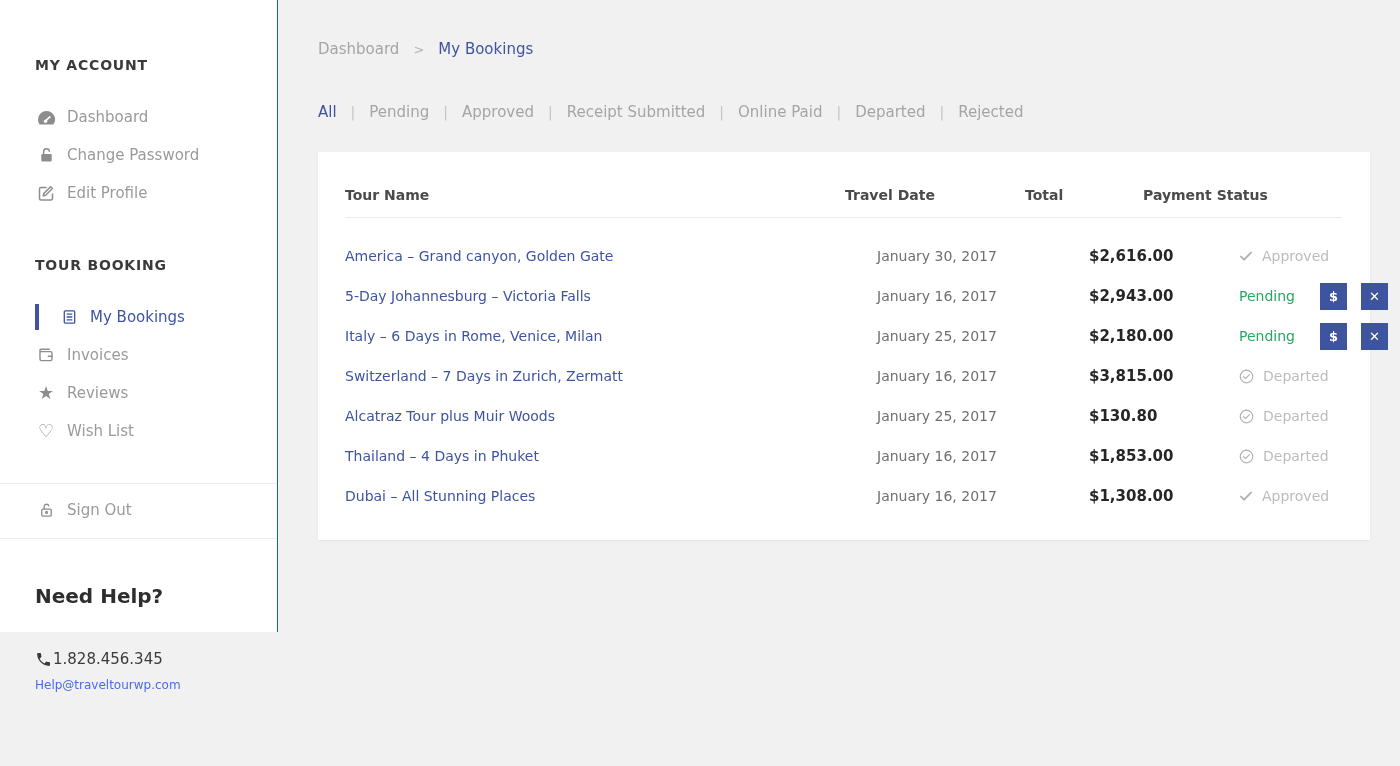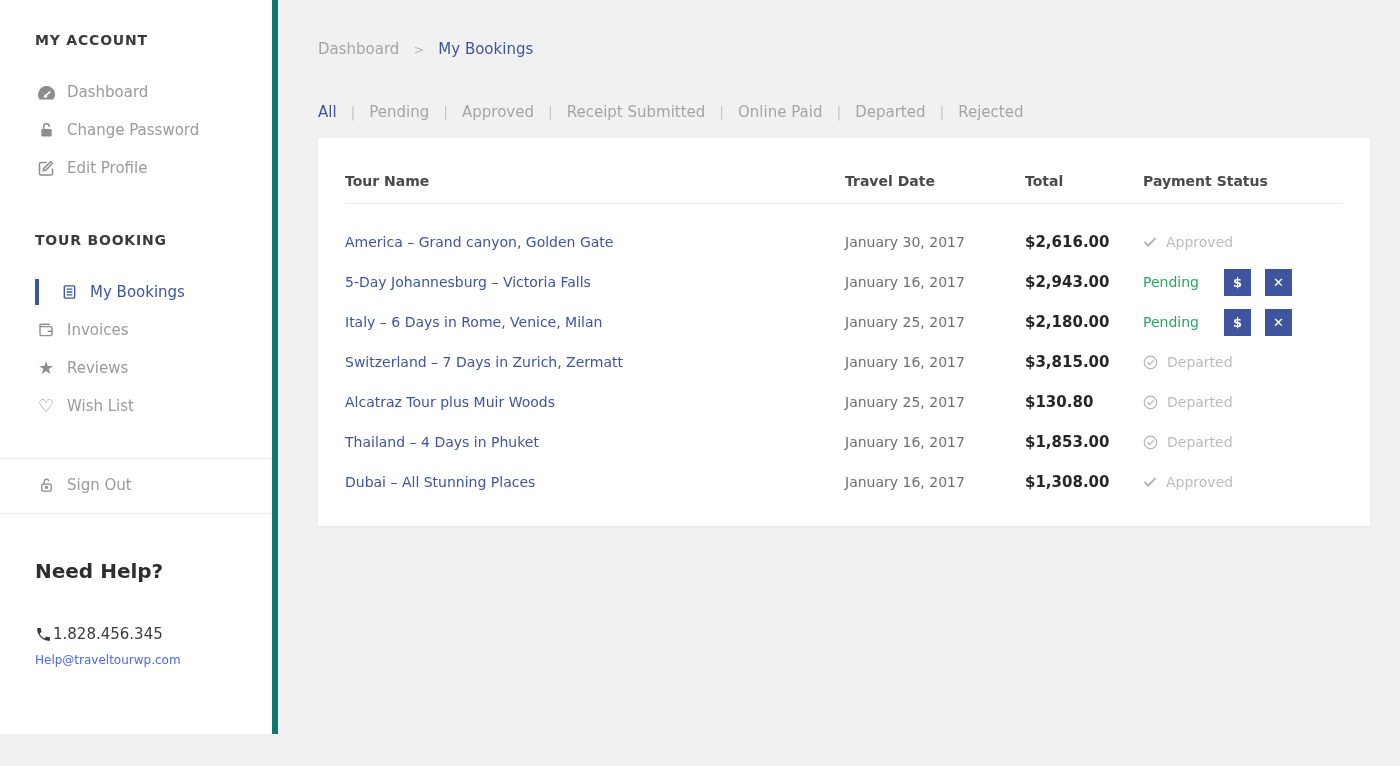--- a/index.html
+++ b/index.html
@@ -9,23 +9,23 @@
   }
   *{box-sizing:border-box; margin:0; padding:0;}
   html,body{width:1400px; height:766px;}
   body{
     background:var(--page_bg);
     font-family:"DejaVu Sans","Liberation Sans",sans-serif;
     overflow:hidden;
   }
   
   .sidebar{
-    position:fixed; left:0; top:0; width:278px; height:734px;
-    background:var(--sidebar_bg); border-right:6px solid #0f766e;
-    padding-top:32px;
+    position:fixed; left:0; top:0; width:278px; height:632px;
+    background:var(--sidebar_bg); border-right:1px solid #0f766e;
+    padding-top:57px;
   }
   .side-heading{
     height:20px; margin:0 0 21px 35px;
     font-size:14px; font-weight:700; letter-spacing:.8px; color:var(--text_dark);
   }
   .side-heading.second{margin-top:45px;}
   .side-item{
     display:flex; align-items:center; height:38px; padding-left:35px;
     color:#9a9a9a; font-size:15px; cursor:pointer; position:relative;
   }
@@ -60,33 +60,33 @@
   .breadcrumb{font-size:15px; color:var(--muted); display:flex; align-items:center;}
   .crumb-link{cursor:pointer;}
   .crumb-sep{margin:0 14px; font-size:13px; color:#b5b5b5;}
   .crumb-current{color:var(--accent); cursor:default;}
   .filters{margin-top:45px; font-size:15px; color:var(--muted); display:flex; align-items:center;}
   .filter-tab{cursor:pointer;}
   .filter-tab.active{color:var(--accent); font-weight:400;}
   .filter-sep{margin:0 14px; color:#c4c4c4; font-size:14px;}
   
   .card{
-    margin-top:17px; width:1052px; background:var(--card_bg);
+    margin-top:31px; width:1052px; background:var(--card_bg);
     padding:20px 28px 24px 27px;
     box-shadow:0 1px 3px rgba(0,0,0,.05);
   }
   .grid-row{
     display:grid; grid-template-columns:500px 180px 118px 205px;
     align-items:center;
   }
   .thead{
     height:46px; border-bottom:1px solid #ececec; margin-bottom:18px;
     font-size:14px; font-weight:700; color:#4a4a4a;
   }
-  .trow{height:40px; font-size:14px;}
+  .trow{height:40px; font-size:14px;gap:32px;}
   .tour-link{color:var(--accent); text-decoration:none; cursor:pointer;}
   .cell-date{color:var(--date);}
   .cell-total{color:#262626; font-weight:700; font-size:15px;}
   .cell-status{display:flex; align-items:center; gap:9px; color:var(--status_muted); font-size:14px;}
   .st-icon{display:inline-flex; color:#b3b3b3;}
   .pending-text{font-style:normal; color:var(--green);}
   .act-btn{
     width:27px; height:27px; border:none; background:var(--button_bg); color:#fff;
     font-size:13px; font-weight:700; cursor:pointer; line-height:1;
     display:inline-flex; align-items:center; justify-content:center;

